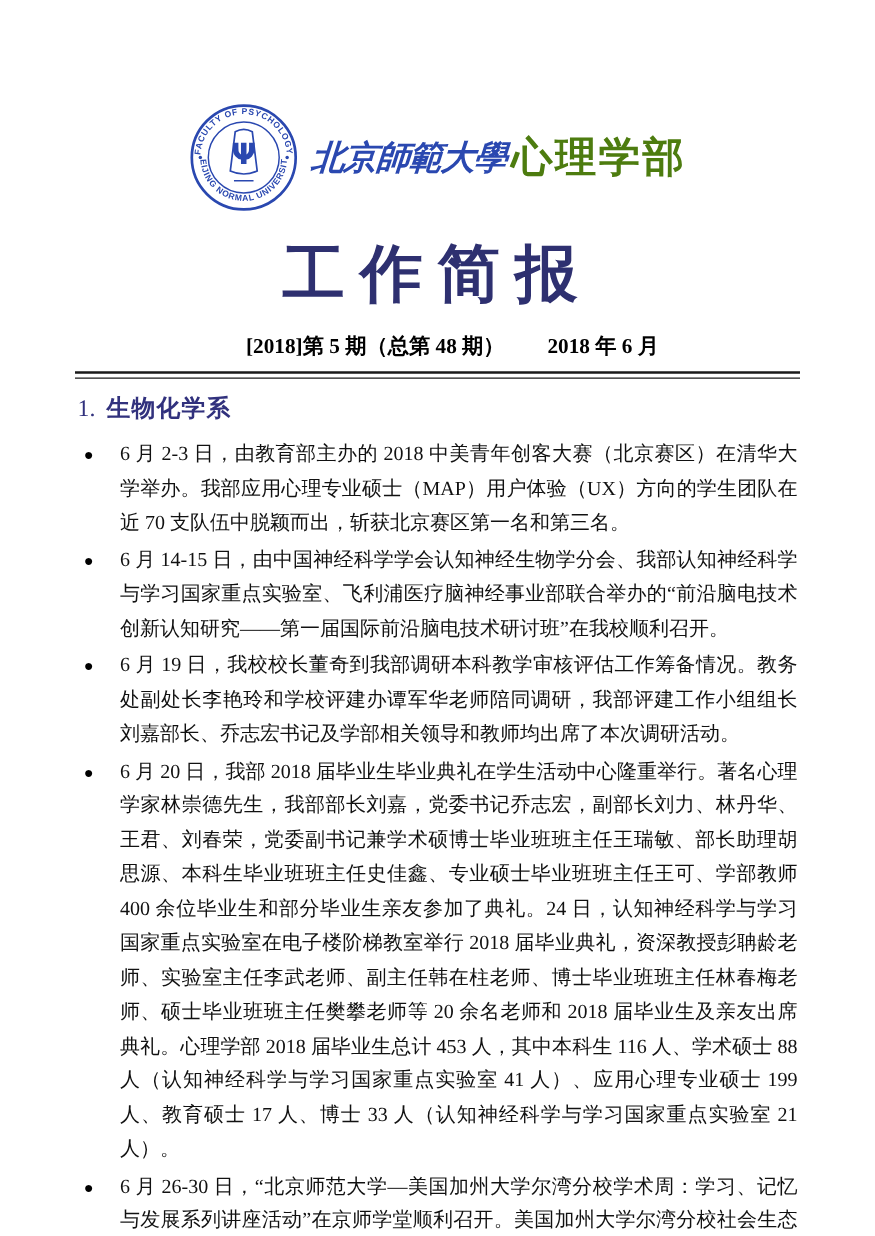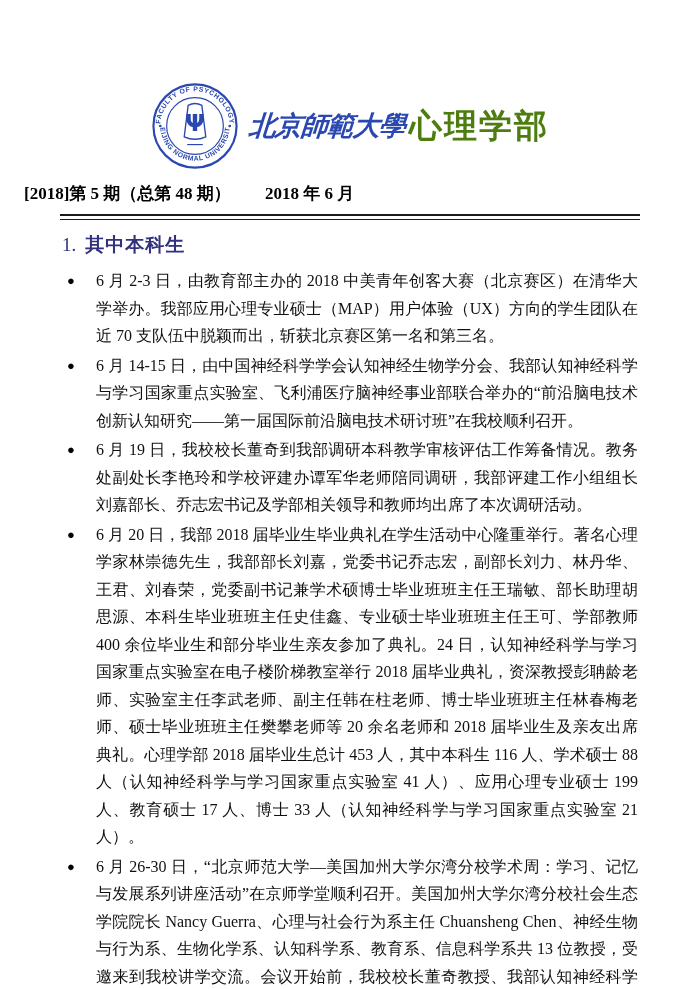--- a/index.html
+++ b/index.html
@@ -58,20 +58,21 @@
     margin-top: 16px;
     text-align: center;
     font-size: 50px;
     font-weight: 700;
     letter-spacing: 12px;
     color: #2e3070;
     font-family: "Liberation Serif", "DejaVu Serif", serif;
   }
   .issue-row {
     margin-top: 12px;
+    text-align: center;
     font-size: 17px;
     font-weight: 700;
     color: #000000;
     padding-left: 24px;
   }
   .issue-row .issue-no { margin-right: 30px; }
 
   
   .head-rule {
     margin: 9px 60px 0 60px;
@@ -163,30 +164,31 @@
       <path d="M 38,24 Q 45,20 52,24 L 56,56 Q 45,61 34,56 Z" fill="none" stroke="#2a48b0" stroke-width="1.4"></path>
       <text class="seal-psi" x="45" y="50" text-anchor="middle">Ψ</text>
       <line x1="37" y1="64" x2="53" y2="64" stroke="#2a48b0" stroke-width="1.2"></line>
     </svg>
     <div class="org-name">
       <span class="org-calligraphy">北京師範大學</span>
       <span class="org-dept">心理学部</span>
     </div>
   </div>
 
+  <div class="bulletin-title">工作简报</div>
 
   <div class="issue-row">
     <span class="issue-no">[2018]第 5 期（总第 48 期）</span>
     <span class="issue-date">2018 年 6 月</span>
   </div>
 
   <div class="head-rule"></div>
 
   <div class="section-heading">
-    <span class="sec-num">1.</span><span class="sec-title">其中本科生</span>
+    <span class="sec-num">1.</span><span class="sec-title">生物化学系</span>
   </div>
 
   <ul class="news-list">
 
       <li>
         <span class="bullet">●</span>
         <span class="news-text">6 月 2-3 日，由教育部主办的 2018 中美青年创客大赛（北京赛区）在清华大学举办。我部应用心理专业硕士（MAP）用户体验（UX）方向的学生团队在近 70 支队伍中脱颖而出，斩获北京赛区第一名和第三名。</span>
       </li>
 
       <li>

